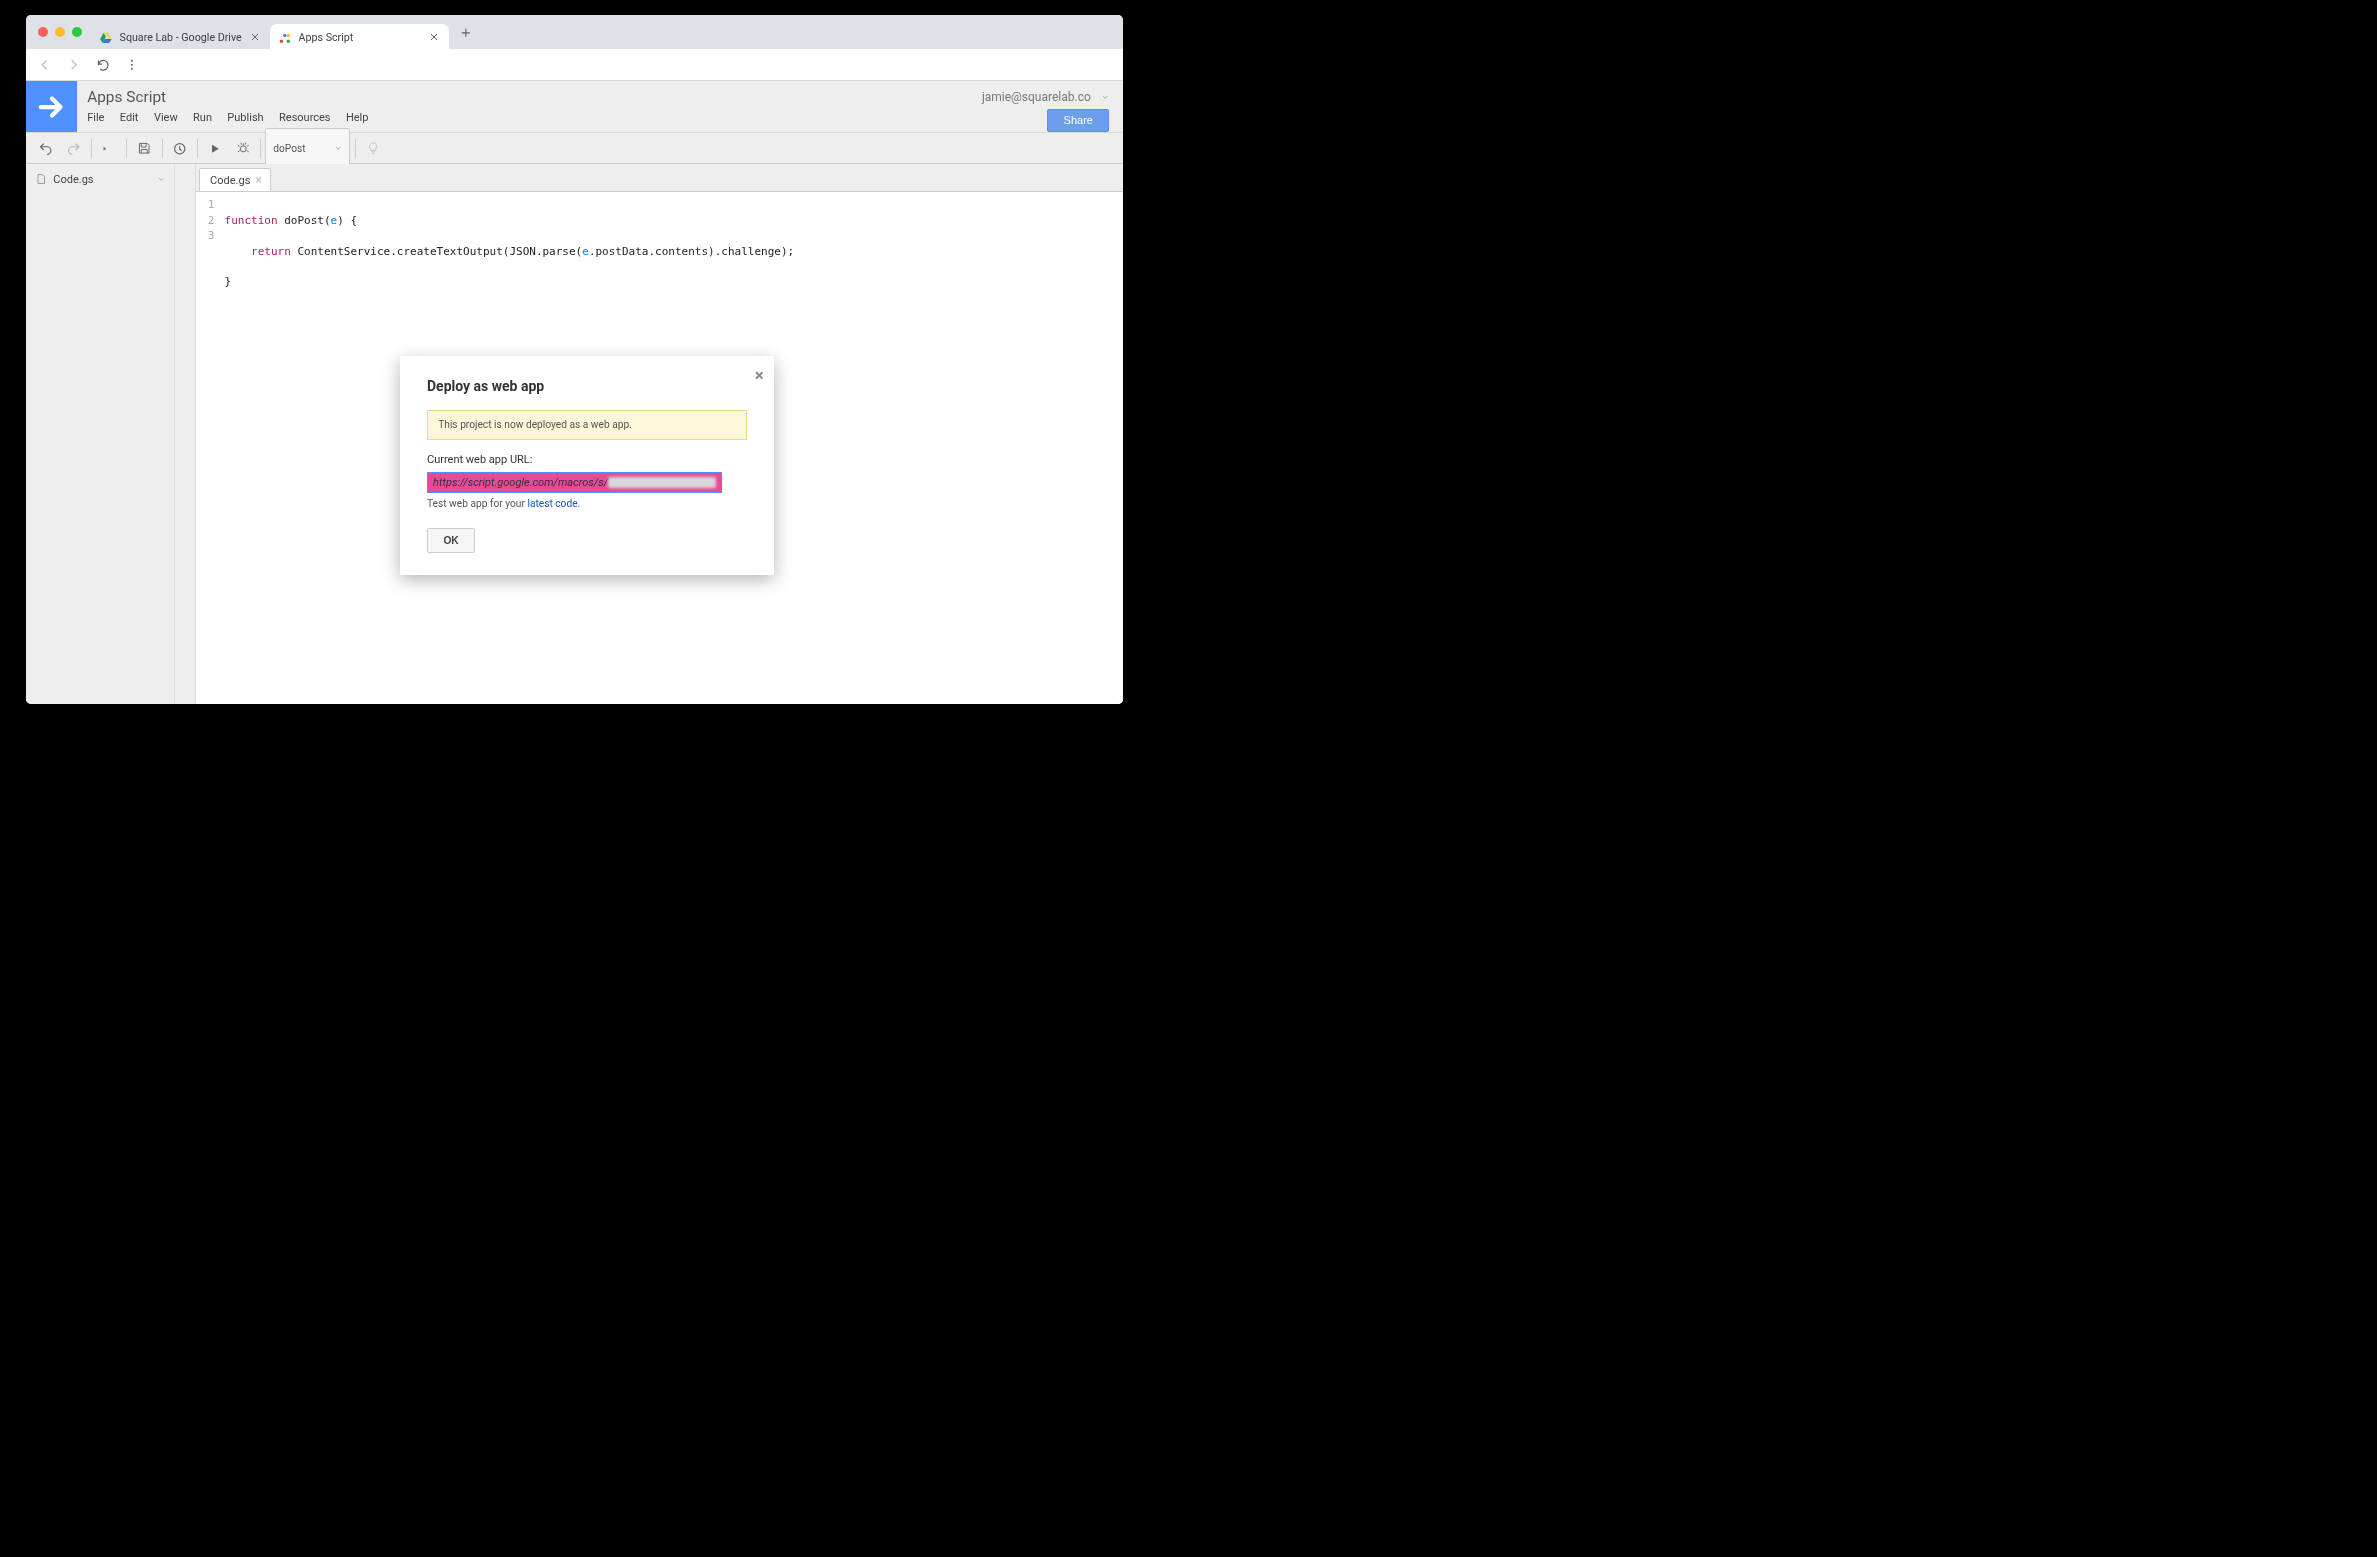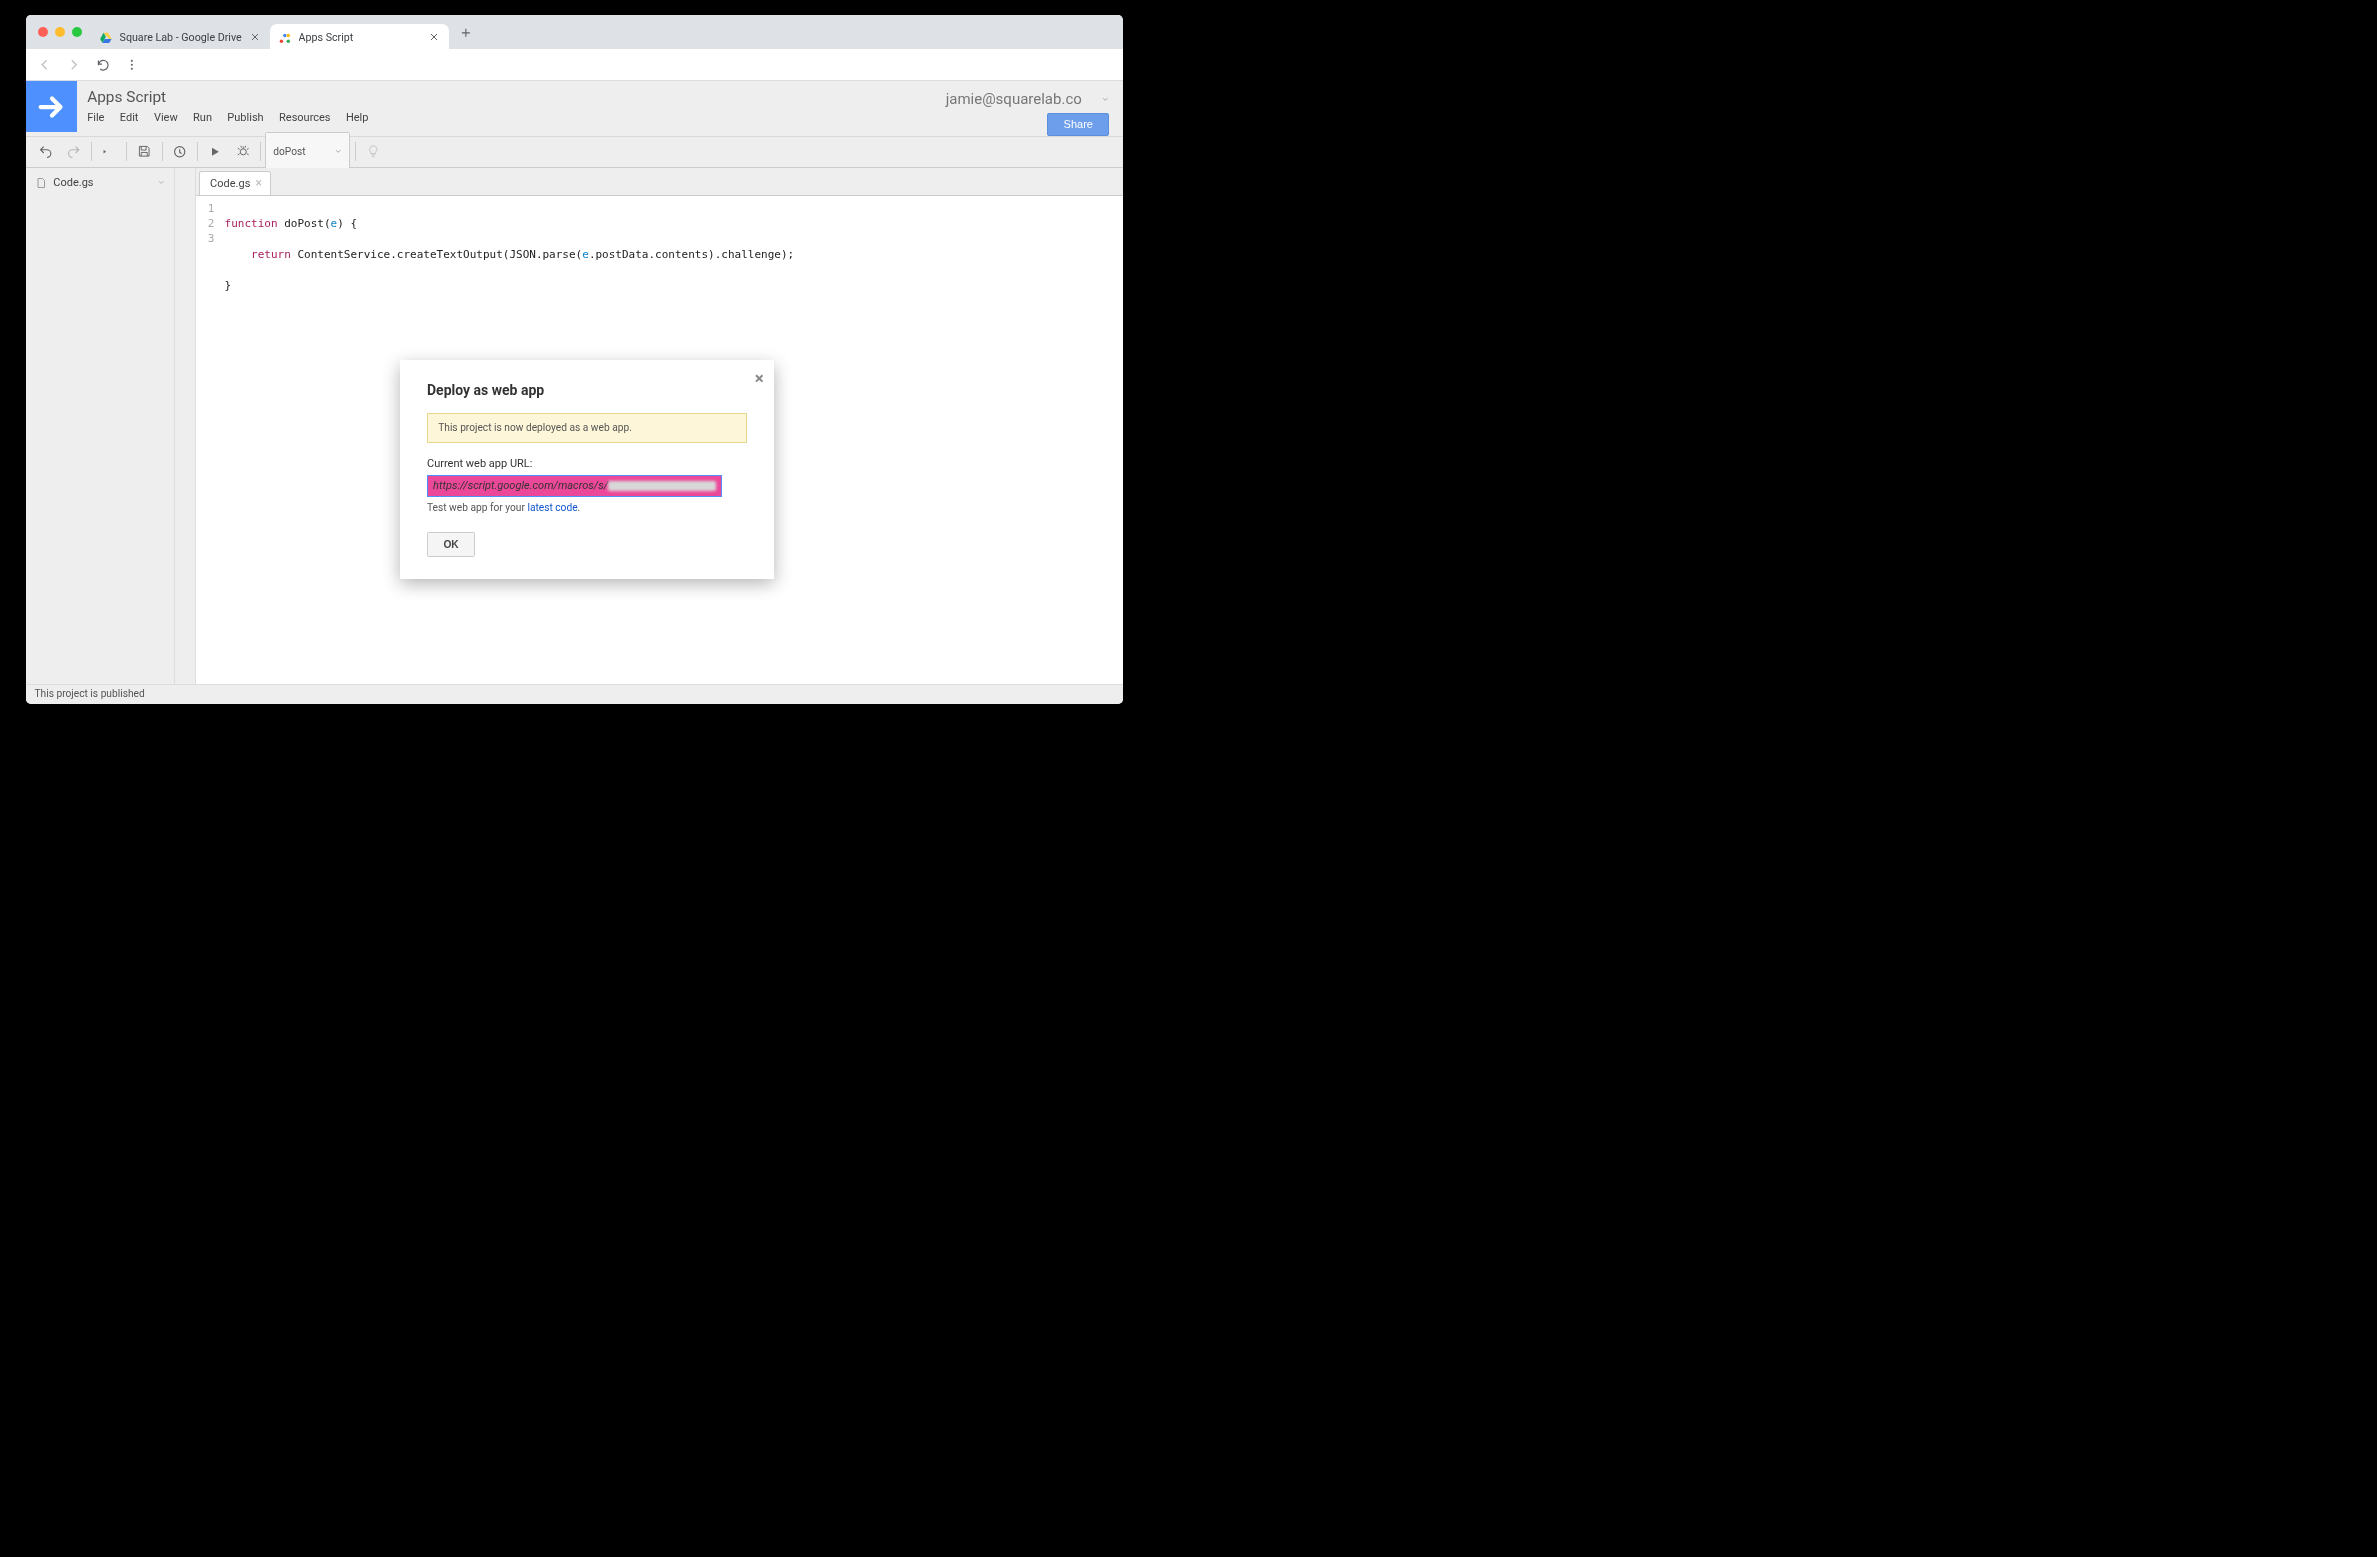--- a/index.html
+++ b/index.html
@@ -73,21 +73,21 @@
   .omnibox .blurred { display:inline-block; width:478px; height:12px; background:#e2e2e2; filter:blur(1.7px); border-radius:2.6px; vertical-align:middle;}
   .star,.menu { width:24px;height:24px;display:flex;align-items:center;justify-content:center;color:#5f6368;}
   
   .appheader { display:flex; align-items:flex-start; background:#eee; border-bottom:0.9px solid #d9d9d9; }
   .bigicon { width:51px;height:51px;background:#4d90fe;display:flex;align-items:center;justify-content:center;}
   .headtext { padding:6.8px 10.2px 5.1px 10.2px; flex:1;}
   .apptitle { font-size:15.4px; color:#555; margin-bottom:5.1px;}
   .menubar { display:flex; gap:15.4px; color:#444; font-size:11px;}
   .menubar span { cursor:default; }
   .headerright { padding:8.5px 13.7px 0 0; text-align:right;}
-  .useremail { font-size:15px; color:#777; display:flex;align-items:center;justify-content:flex-end;gap:19px;margin-bottom:5.1px;}
+  .useremail { font-size:12px; color:#777; display:flex;align-items:center;justify-content:flex-end;gap:10px;margin-bottom:5.1px;}
   .sharebtn { background:#6d9eeb;color:#fff;border:0.9px solid #5b8edb;padding:4.3px 15.4px;border-radius:1.7px;font-size:11px;font-weight:500;}
   
   .toolbar { height:31px; background:#eee; border-bottom:0.9px solid #ccc; display:flex;align-items:center;padding:0 6.8px;gap:1.7px;}
   .tbtn { width:26px;height:24px;display:flex;align-items:center;justify-content:center;color:#666;}
   .tsep { width:0.9px;height:19px;background:#ccc;margin:0 2.6px;}
   .funcselect { min-width:85px;height:40px;border:0.9px solid #ccc;background:#f7f7f7;border-radius:1.7px;display:flex;align-items:center;padding:0 6.8px;font-size:10.2px;color:#555;justify-content:space-between;}
   
   .appbody { flex:1; display:flex; background:#eee; position:relative; overflow:hidden;}
   .sidebar { width:149px; border-right:0.9px solid #ddd; padding-top:3.4px;}
   .fileitem { display:flex;align-items:center;gap:6.8px;padding:5.1px 8.5px;color:#444;font-size:11px;}
@@ -330,15 +330,14 @@
         <span>https://script.google.com/macros/s/</span>
           <span class="blur2"></span>
       </div>
       <div class="hint">
         <span>Test web app for your </span><a href="#">latest code</a><span>.</span>
       </div>
       <button class="okbtn">OK</button>
     </div>
   </div>
 
-  <div class="statusbar">This project is published</div>
 </div>
 
 
 </body></html>

